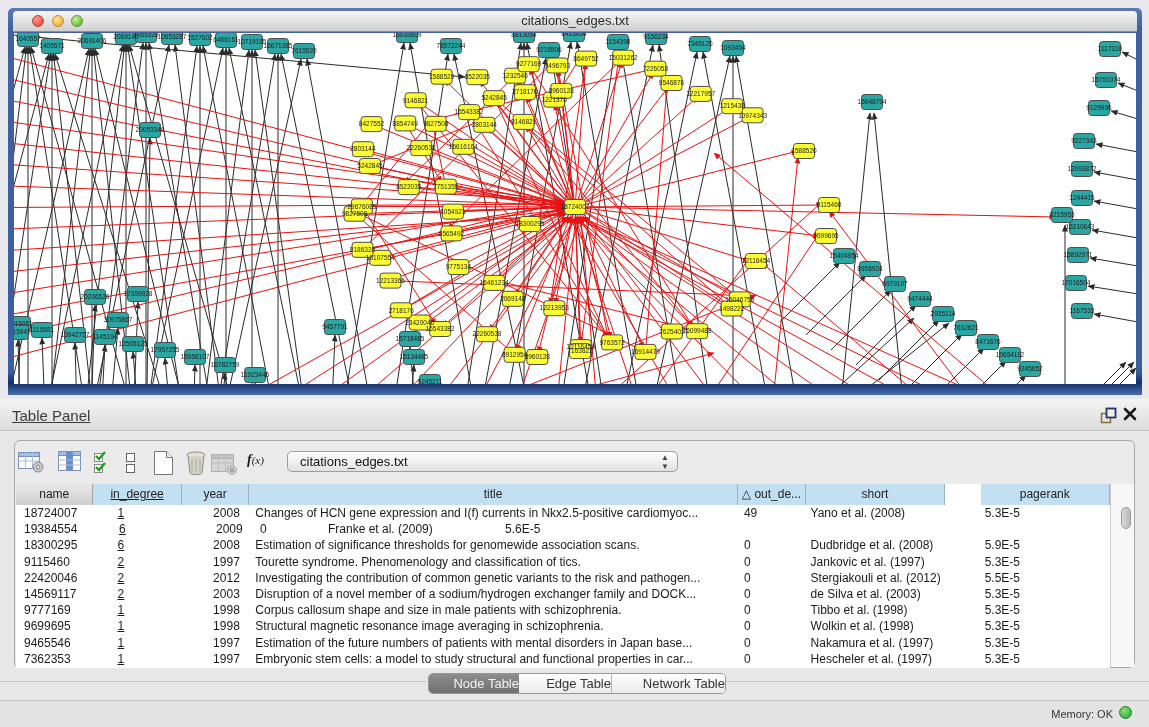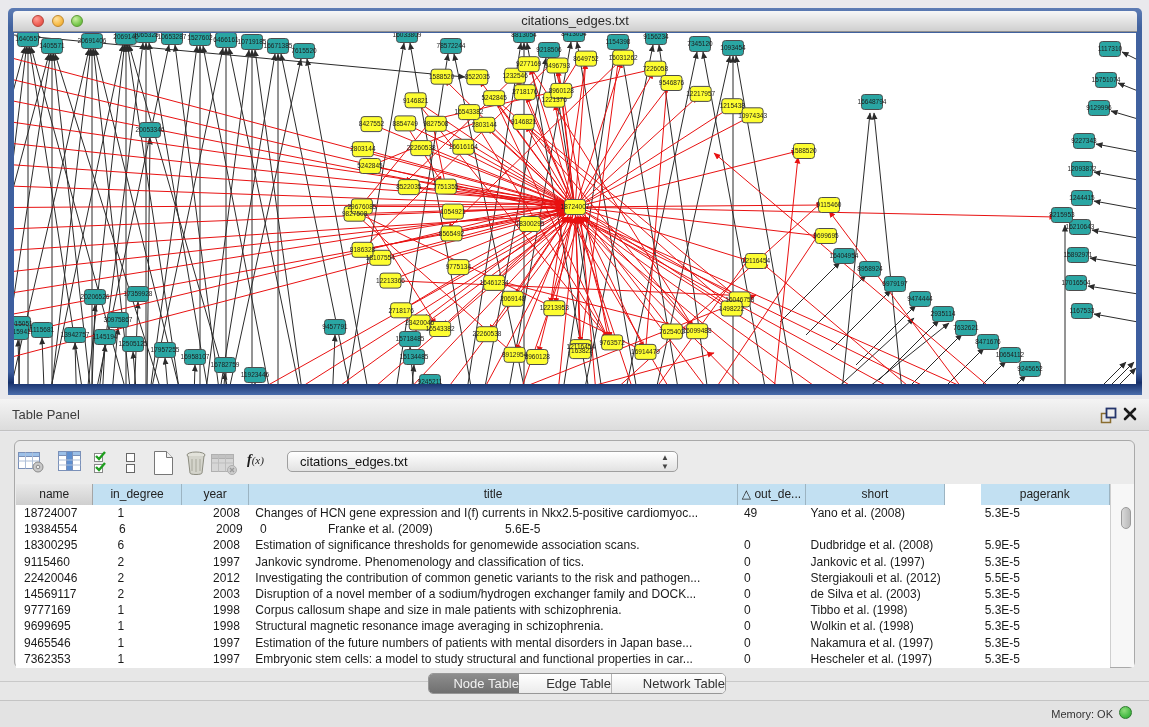--- a/index.html
+++ b/index.html
@@ -9,36 +9,36 @@
   #titlebar { position:absolute; left:5px; top:3px; right:5px; height:21px; border-radius:4px 4px 0 0;
     background:linear-gradient(180deg,#f7f7f7,#cfcfcf); border-bottom:1px solid #8f8f8f; }
   #title { text-align:center; font-size:13px; line-height:20px; color:#2a2a2a; }
   .light { position:absolute; top:4px; width:12px; height:12px; border-radius:50%; }
   #light-close { left:19px; background:radial-gradient(circle at 35% 30%, #ff9d94, #ee5f55 60%, #d24439); border:1px solid #b8443a; }
   #light-min { left:39px; background:radial-gradient(circle at 35% 30%, #ffe2a0, #f7bb47 60%, #e09b2d); border:1px solid #c08a2e; }
   #light-zoom { left:58px; background:radial-gradient(circle at 35% 30%, #cdf0a2, #79c94f 60%, #55a82f); border:1px solid #5d9a36; }
   #netview { position:absolute; left:6px; top:25px; width:1122px; height:351px; background:#fff; overflow:hidden; }
   #panel-header { position:absolute; left:0; top:399px; width:1149px; height:32px;
     background:linear-gradient(180deg,#f4f4f4,#dcdcdc); border-bottom:1px solid #c2c2c2; }
-  #panel-title { position:absolute; left:12px; top:8px; font-size:13px; color:#3c3c3c; }
+  #panel-title { position:absolute; left:12px; top:8px; font-size:15px; color:#3c3c3c;text-decoration:underline; }
   #panel-body { position:absolute; left:0; top:432px; width:1149px; height:268px; background:#e7e7e7; }
   #container { position:absolute; left:14px; top:440px; width:1121px; height:228px; background:#ebebeb; border:1px solid #a9a9a9; border-radius:6px; }
   .tbicon { position:absolute; top:450px; }
   #combo { position:absolute; left:287px; top:451px; width:391px; height:21px; border:1px solid #9f9f9f; border-radius:5px;
     background:linear-gradient(180deg,#ffffff,#e2e2e2); font-size:13px; color:#111; line-height:19px; padding-left:12px; }
   #combo-arrows { position:absolute; right:8px; top:1px; font-size:8px; color:#444; line-height:9px; text-align:center; }
   #table { position:absolute; left:16px; top:484px; width:1094px; height:184px; background:#fff; }
   #thead { display:flex; height:21px; }
   .th { font-size:12px; color:#222; text-align:center; line-height:20px; background:#c2e0f2; border-right:1px solid #9cb4c2; overflow:hidden; white-space:nowrap; }
   .th:first-child { background:linear-gradient(180deg,#e8e8e8,#cfcfcf); border-right:1px solid #a5a5a5; }
   #thead-filler { flex:1; background:#fff; }
   .tr { display:flex; height:16.2px; }
   .td { font-size:12px; color:#1a1a1a; line-height:16px; white-space:nowrap; overflow:hidden; }
   .c0 { width:79px; padding-left:8px; }
-  .c1 { width:90px; padding-left:24px; }
+  .c1 { width:90px; padding-left:24px;text-decoration:underline; }
   .c2 { width:69px; padding-left:31px; }
   .c3 { width:498px; padding-left:5px; }
   .c4 { width:70px; padding-left:6px; }
   .c5 { width:141px; padding-left:4px; }
   .c6 { width:132px; padding-left:4px;margin-left:36px; }
   #vscroll { position:absolute; left:1110px; top:484px; width:24px; height:183px; background:#f7f7f7; border-left:1px solid #cfcfcf; }
   #vthumb { position:absolute; left:10px; top:23px; width:10px; height:22px; border-radius:5px; background:linear-gradient(90deg,#d9d9d9,#b9b9b9); border:1px solid #9a9a9a; }
   #tabbar-line { position:absolute; left:0; top:681px; width:1149px; border-top:1px solid #c9c9c9; }
   #segcontrol { position:absolute; left:428px; top:673px; height:21px; display:flex; border:1px solid #979797; border-radius:5px; overflow:hidden; background:#fff; }
   .seg { font-size:13px; line-height:19px; text-align:right; color:#333; background:linear-gradient(180deg,#ffffff,#ebebeb); }
@@ -639,21 +639,21 @@
         <div class="td c2">2008</div>
         <div class="td c3">Estimation of significance thresholds for genomewide association scans.</div>
         <div class="td c4">0</div>
         <div class="td c5">Dudbridge et al. (2008)</div>
         <div class="td c6">5.9E-5</div>
       </div>
       <div class="tr">
         <div class="td c0">9115460</div>
         <div class="td c1">2</div>
         <div class="td c2">1997</div>
-        <div class="td c3">Jankovic syndrome. Phenomenology and classification of tics.</div>
+        <div class="td c3">Tourette syndrome. Phenomenology and classification of tics.</div>
         <div class="td c4">0</div>
         <div class="td c5">Jankovic et al. (1997)</div>
         <div class="td c6">5.3E-5</div>
       </div>
       <div class="tr">
         <div class="td c0">22420046</div>
         <div class="td c1">2</div>
         <div class="td c2">2012</div>
         <div class="td c3">Investigating the contribution of common genetic variants to the risk and pathogen...</div>
         <div class="td c4">0</div>

